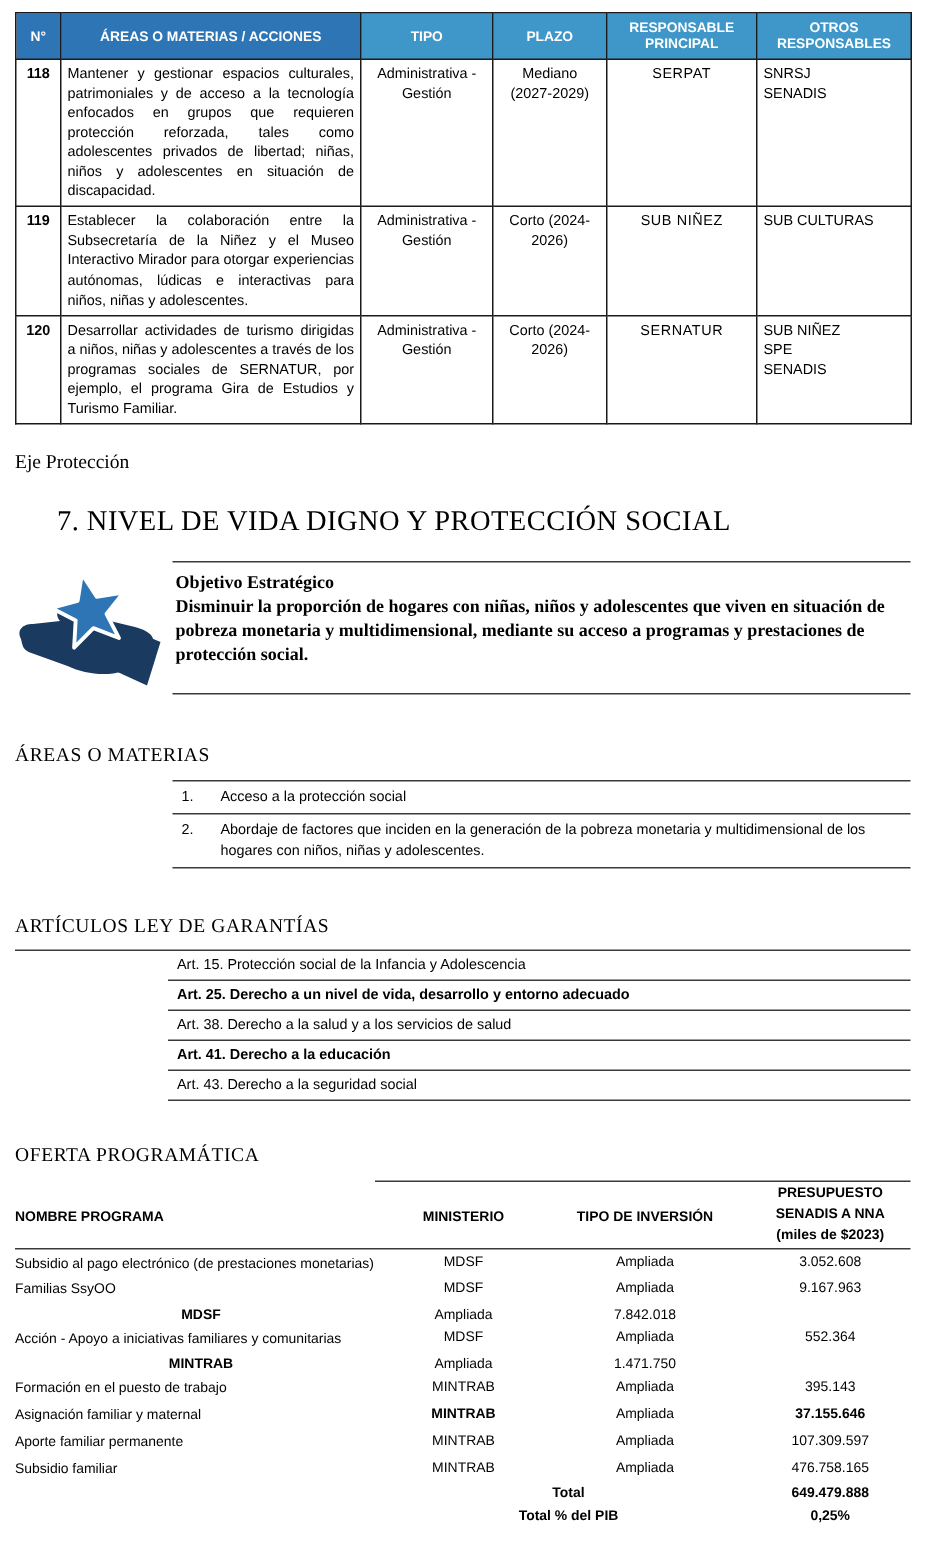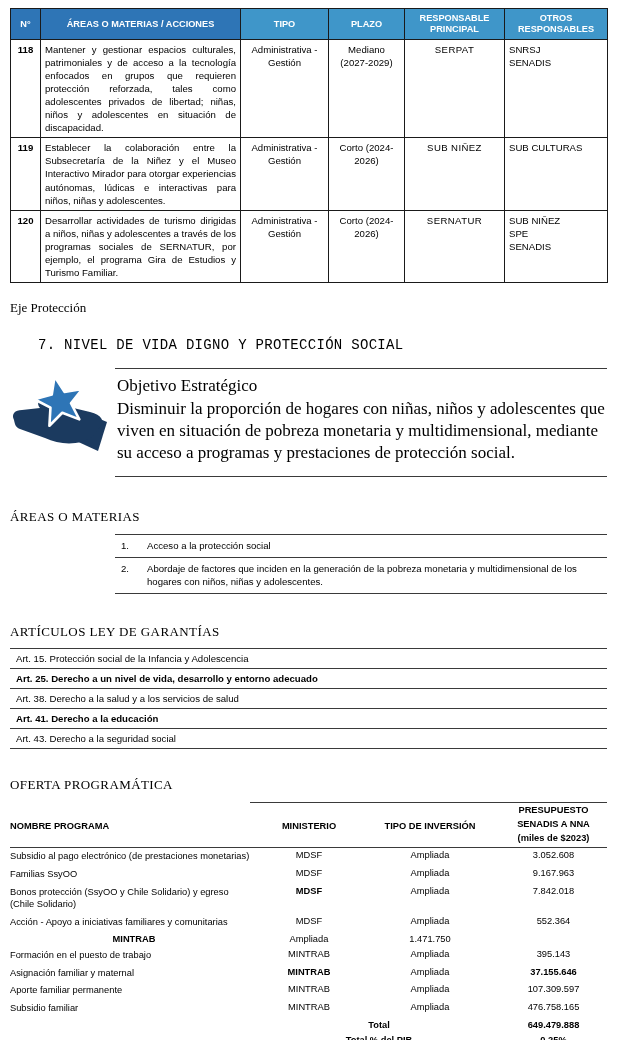--- a/index.html
+++ b/index.html
@@ -14,43 +14,43 @@
   th.hdr-light{background:#3F96C9;}
   table.actions td{border:1px solid #1a1a1a;vertical-align:top;padding:3px 4px;line-height:1.36;}
   td.num{text-align:center;font-weight:bold;}
   td.accion{text-align:justify;}
   td.cc{text-align:center;}
   td.resp{text-align:center;letter-spacing:.4px;}
   td.otros{white-space:pre-line;}
 
   
   .eje{font-family:Liberation Serif, serif;font-size:13px;margin-top:17px;}
-  .section-title{font-family:Liberation Mono, monospace;font-size:14px;font-weight:normal;
+  .section-title{font-family:Liberation Serif, serif;font-size:19px;font-weight:normal;
     letter-spacing:.3px;margin:21px 0 0 28px;}
   .doc-heading{font-family:"Liberation Serif",serif;font-size:13px;font-weight:normal;
     letter-spacing:.4px;margin:0;}
 
   
   .objetivo-block{display:flex;margin-top:15px;}
   .objetivo-icon{width:105px;flex:none;padding-top:4px;}
   .objetivo-body{flex:1;border-top:1px solid #3a3a3a;border-bottom:1px solid #3a3a3a;
-    padding:6px 2px 12px 2px;font-family:"Liberation Serif",serif;font-size:17px;line-height:1.3;}
+    padding:6px 2px 12px 2px;font-family:"Liberation Serif",serif;font-size:12px;line-height:1.3;font-weight:bold;}
   .objetivo-heading{margin-bottom:1px;}
 
   
   .areas-wrap{margin-top:32px;}
   .areas-list{margin-left:105px;border-top:1px solid #3a3a3a;margin-top:9px;}
   .area-item{display:flex;border-bottom:1px solid #3a3a3a;padding:4px 4px 4px 6px;font-size:9.6px;line-height:1.4;}
   .area-num{width:26px;flex:none;}
   .area-text{flex:1;}
 
   
   .articulos-wrap{margin-top:30px;}
   .articulos-rule{border-top:1px solid #3a3a3a;margin-top:8px;}
-  .articulos-list{}
+  .articulos-list{margin-left:102px;}
   .articulo-item{border-bottom:1px solid #3a3a3a;padding:4px 2px 4px 6px;font-size:9.6px;}
   .articulo-item.bold{font-weight:bold;}
 
   
   .oferta-wrap{margin-top:28px;}
   .pt{margin-top:9px;font-size:9.3px;}
   .pt-grid{display:grid;grid-template-columns:248px 102px 140px 1fr;}
   .pt-top-rule{margin-left:240px;border-top:1px solid #3a3a3a;}
   .pt-head{border-bottom:1px solid #3a3a3a;padding-bottom:2px;}
   .pt-head .col-label{align-self:end;padding-bottom:14px;font-weight:bold;}
@@ -185,21 +185,20 @@
         <div class="center">Ampliada</div>
         <div class="center">3.052.608</div>
       </div>
       <div class="pt-grid pt-row">
         <div class="name">Familias SsyOO</div>
         <div class="center">MDSF</div>
         <div class="center">Ampliada</div>
         <div class="center">9.167.963</div>
       </div>
       <div class="pt-grid pt-row">
-        <div class="name">Bonos protección (SsyOO y Chile Solidario) y egreso (Chile Solidario)</div>
         <div class="center b">MDSF</div>
         <div class="center">Ampliada</div>
         <div class="center">7.842.018</div>
       </div>
       <div class="pt-grid pt-row">
         <div class="name">Acción - Apoyo a iniciativas familiares y comunitarias</div>
         <div class="center">MDSF</div>
         <div class="center">Ampliada</div>
         <div class="center">552.364</div>
       </div>

